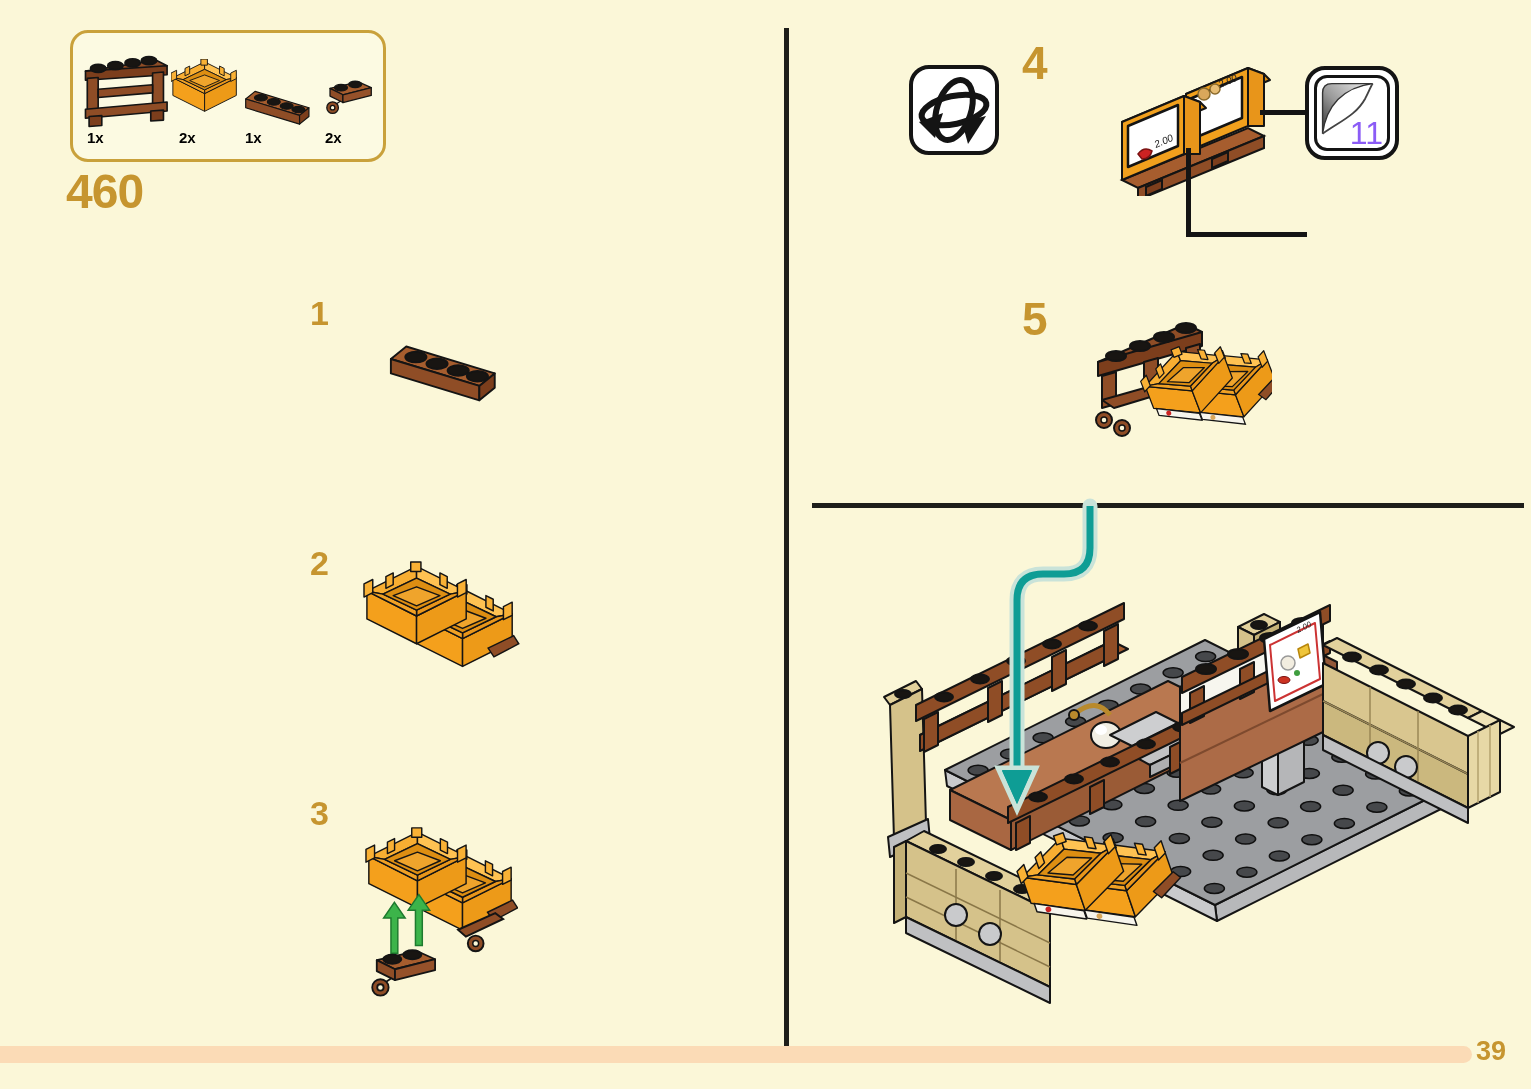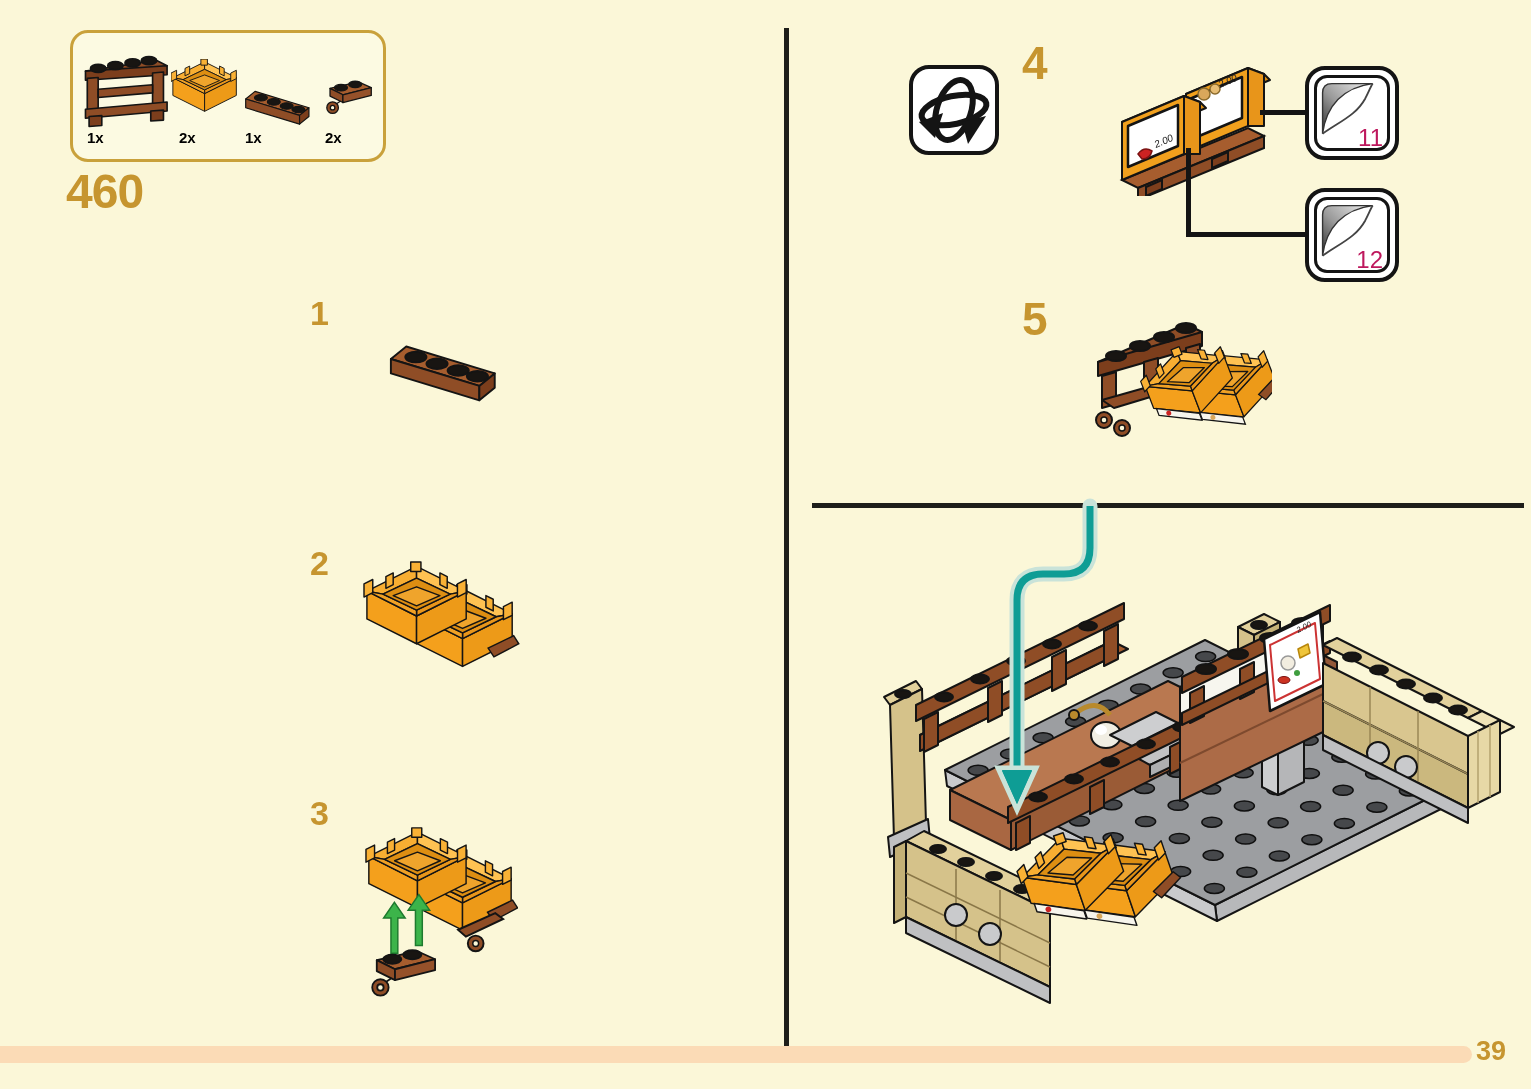--- a/index.html
+++ b/index.html
@@ -9,21 +9,21 @@
   .gold{color:#C6952F;font-weight:800;}
   .big-num{font-size:48px;letter-spacing:-1px;}
   .step-num{font-size:40px;}
   .panel{border:3px solid #C9A13B;border-radius:18px;background:#FCFAE2;}
   .count{font-size:15px;font-weight:700;color:#000000;}
   .vline{width:5px;background:#1E1E1A;}
   .hline{height:5px;background:#1E1E1A;}
   .conn{background:#141414;}
   .callout{width:94px;height:94px;border:4px solid #141414;border-radius:20px;background:#fff;box-sizing:border-box;}
   .callout .inner{position:absolute;left:5px;top:5px;right:5px;bottom:5px;border:3px solid #141414;border-radius:13px;overflow:hidden;}
-  .callout .cnum{position:absolute;right:12px;bottom:4px;font-size:24px;color:#be185d;font-weight:400;}
+  .callout .cnum{position:absolute;right:12px;bottom:4px;font-size:32px;color:#8b5cf6;font-weight:400;}
   .rotatebox{}
   .footer-bar{height:17px;background:#FBDBB6;border-radius:0 9px 9px 0;}
   .page-num{font-size:27px;}
   svg{display:block;}
   text{font-family:"Liberation Sans",sans-serif;}
 </style>
 </head>
 <body>
 
 <div id="page">
@@ -179,29 +179,20 @@
   <div class="abs conn" style="left:1186px;top:232px;width:121px;height:5px;"></div>
 
   <div class="abs callout" style="left:1305px;top:66px;">
     <div class="inner">
       <svg width="78" height="78" viewBox="0 0 84 84">
         <path d="M6,60 C10,30 28,10 60,6 L16,6 Q6,6 6,16 Z" fill="url(#gpeel)" stroke="#333" stroke-width="1.5"></path>
         <path d="M6,60 C26,46 42,40 52,22 C56,14 58,9 60,6" fill="#fff" stroke="#444" stroke-width="2"></path>
       </svg>
     </div>
     <span class="cnum">11</span>
-  </div>
-  <div class="abs callout" style="left:1305px;top:188px;">
-    <div class="inner">
-      <svg width="78" height="78" viewBox="0 0 84 84">
-        <path d="M6,60 C10,30 28,10 60,6 L16,6 Q6,6 6,16 Z" fill="url(#gpeel)" stroke="#333" stroke-width="1.5"></path>
-        <path d="M6,60 C26,46 42,40 52,22 C56,14 58,9 60,6" fill="#fff" stroke="#444" stroke-width="2"></path>
-      </svg>
-    </div>
-    <span class="cnum">12</span>
   </div>
 
   <div class="abs gold" style="left:1022px;top:292px;font-size:46px;font-weight:800;">5</div>
   <svg class="abs" style="left:1082px;top:316px;" width="190" height="162" viewBox="0 0 190 162">
     <g stroke="#141414" stroke-width="2" stroke-linejoin="round">
       <polygon points="16,46 104,8 120,16 32,54" fill="#8F4D26"></polygon>
       <polygon points="16,46 120,16 120,30 16,60" fill="#7C3E1C"></polygon>
       <polygon points="20,60 34,56 34,88 20,92" fill="#8F4D26"></polygon>
       <polygon points="62,46 76,42 76,76 62,80" fill="#8F4D26"></polygon>
       <polygon points="104,32 118,28 118,62 104,66" fill="#8F4D26"></polygon>

